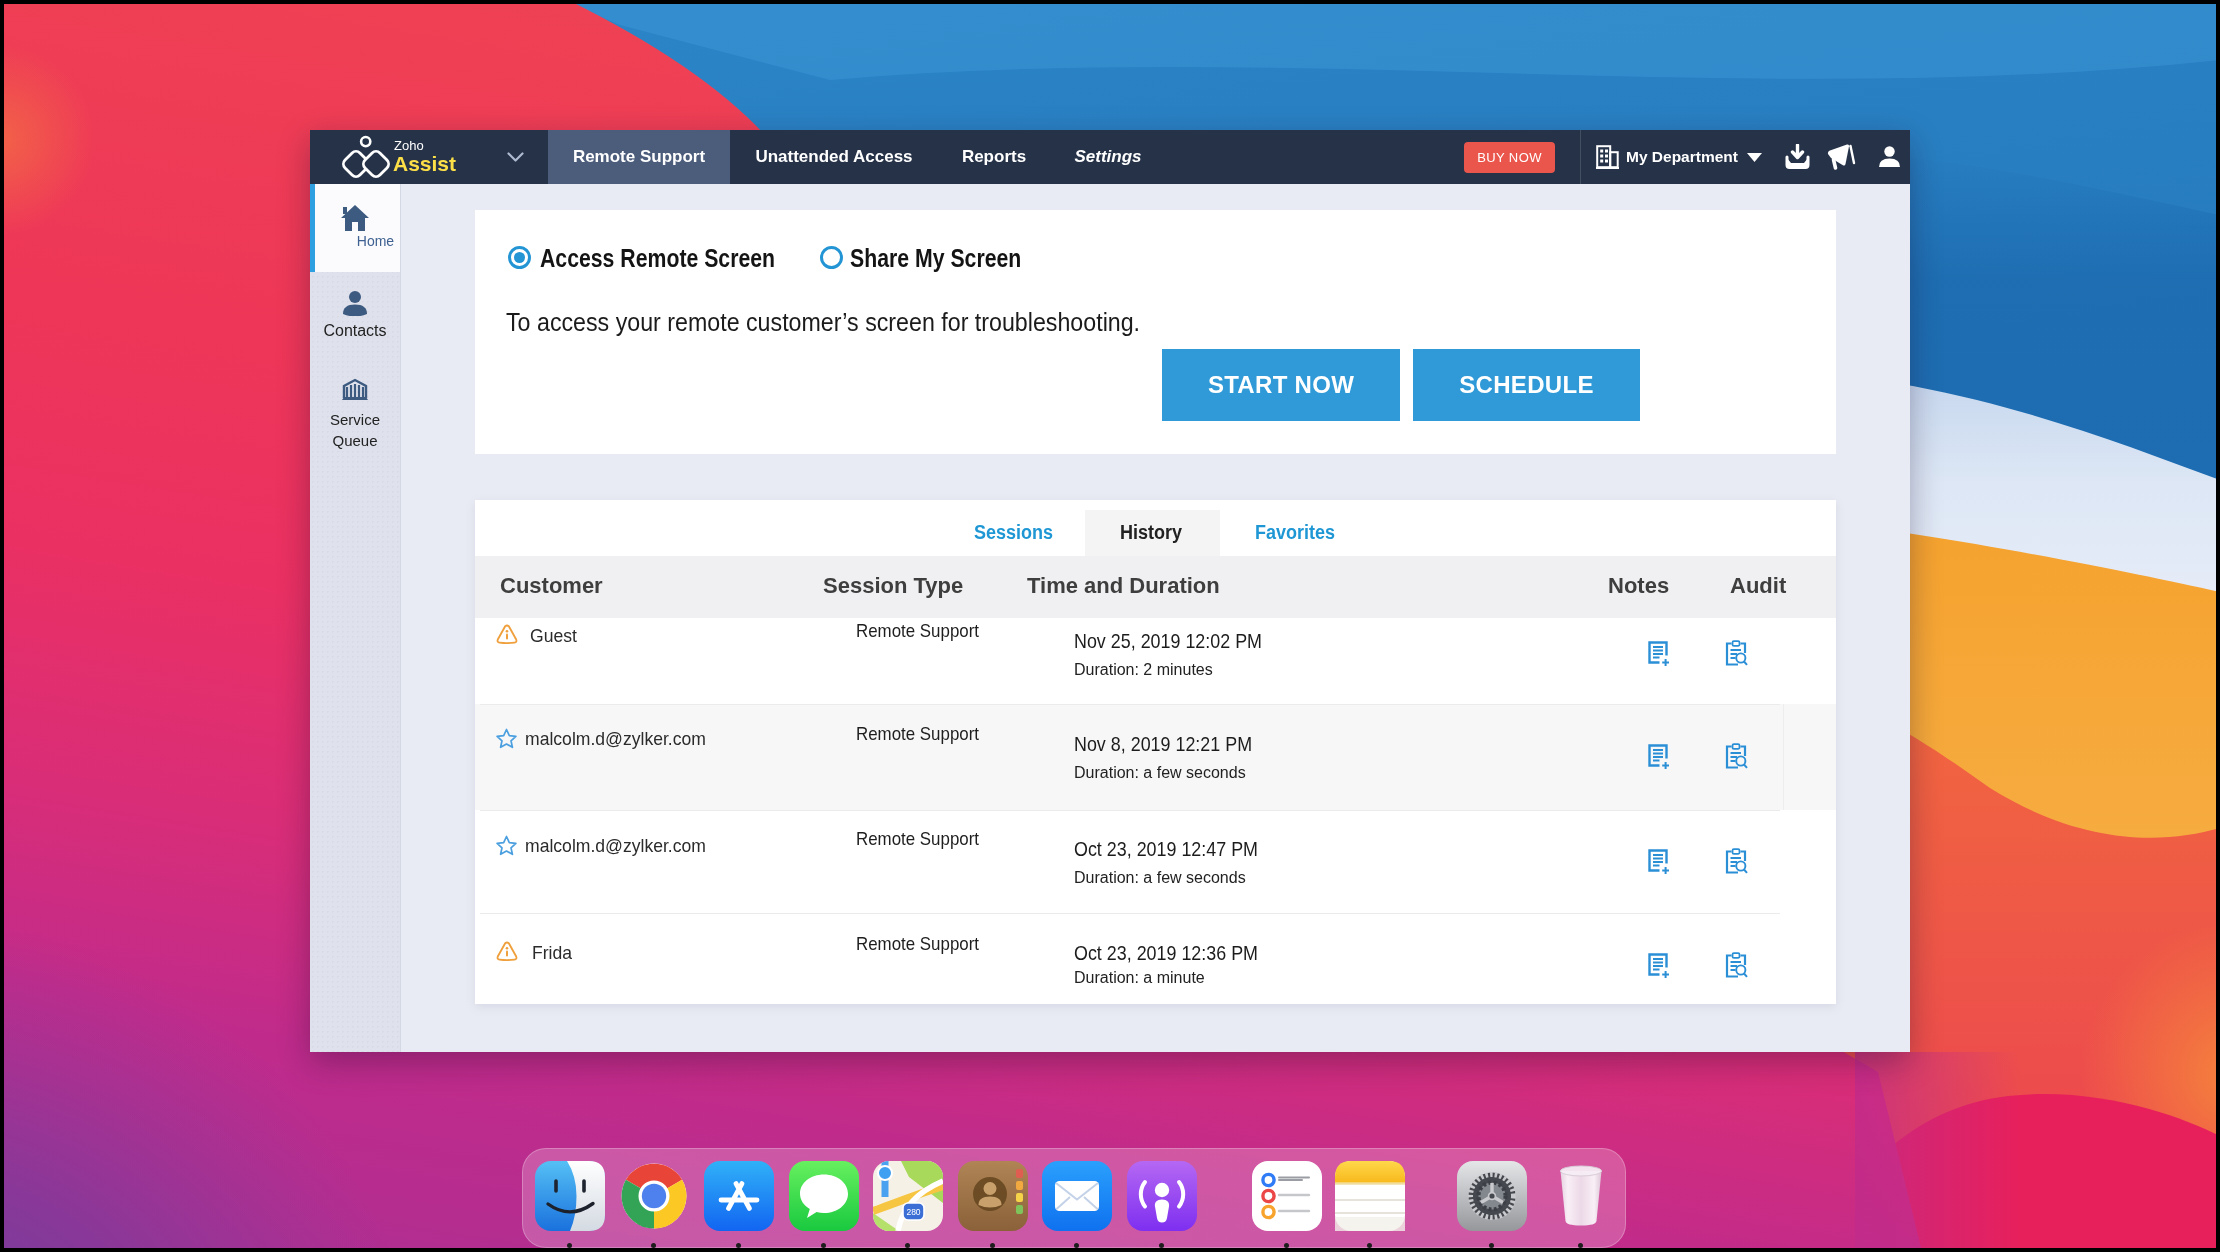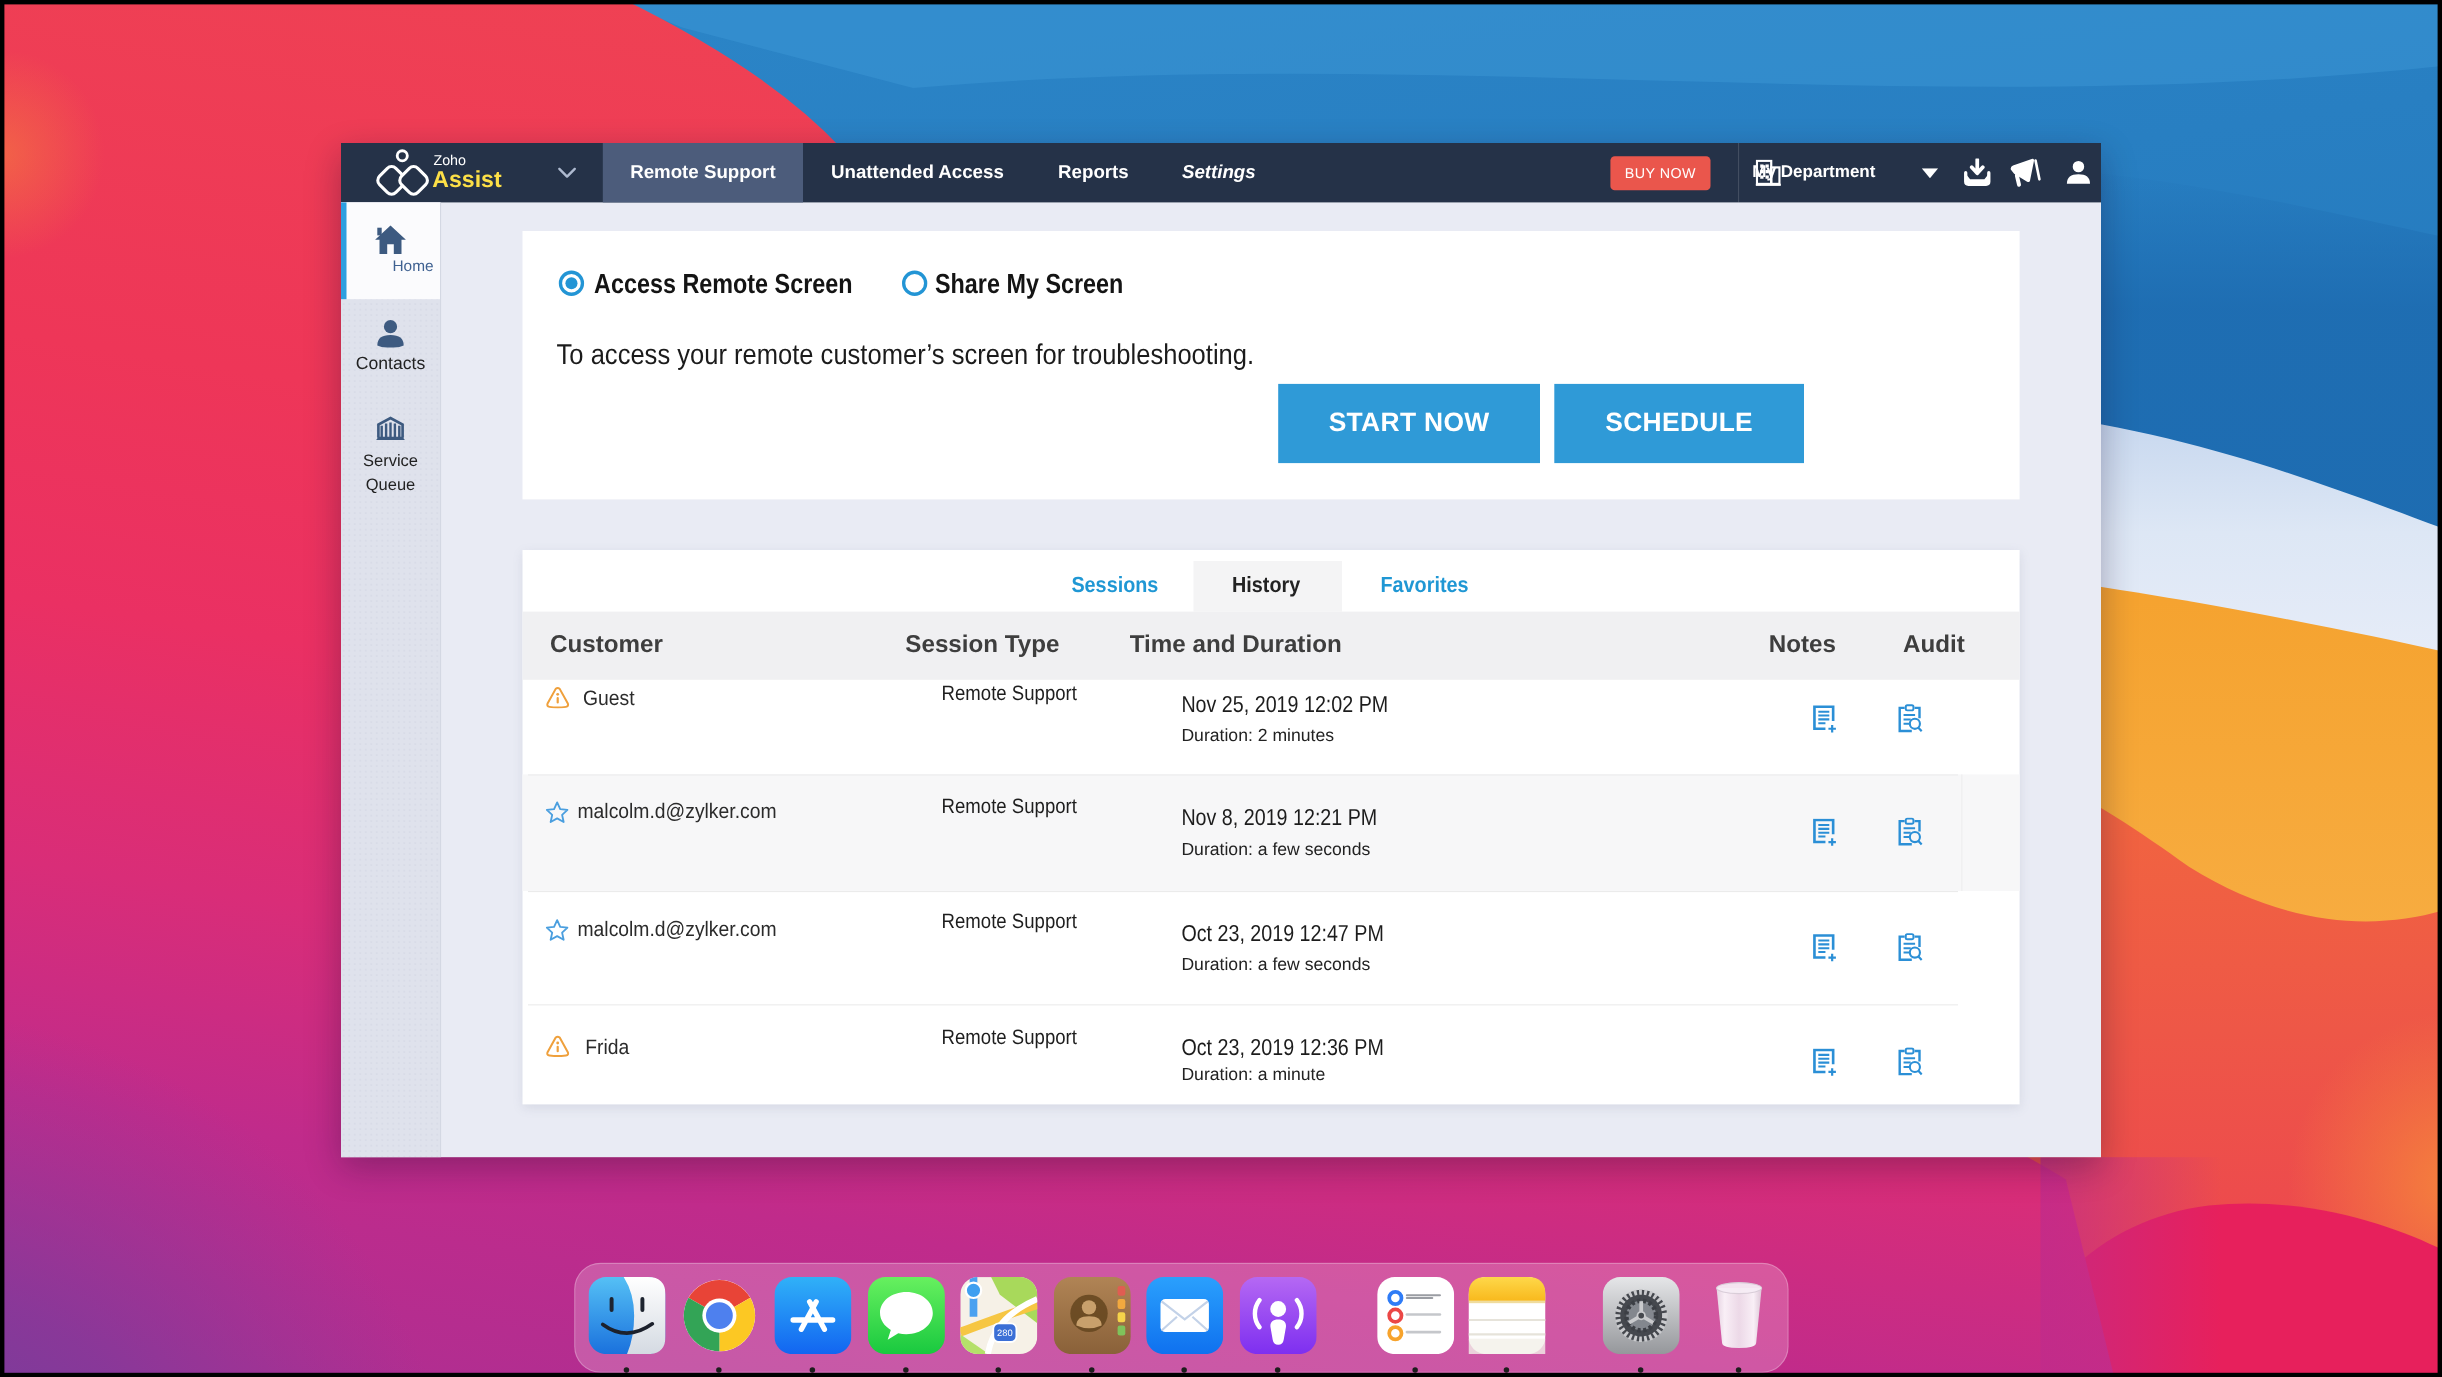--- a/index.html
+++ b/index.html
@@ -8,21 +8,21 @@
 svg { display:block; }
 .abs { position:absolute; }
 #wall { position:absolute; left:0; top:0; }
 #frame { position:absolute; left:0; top:0; width:2220px; height:1252px; border:4px solid #000; pointer-events:none; z-index:50; }
 #win { position:absolute; left:310px; top:130px; width:1600px; height:922px; background:#e9ebf4; box-shadow:0 10px 30px rgba(25,12,45,.33); z-index:5; }
 #nav { position:absolute; left:0; top:0; width:1600px; height:54px; background:#253248; }
 #nav .tab { position:absolute; top:0; height:54px; line-height:54px; color:#fff; font-size:17px; font-weight:600; text-align:center; white-space:nowrap; }
 #nav .active { background:#4c5c7b; }
 #buynow { position:absolute; left:1154px; top:12px; width:91px; height:31px; background:#ea564c; border-radius:4px; color:#fff; font-size:13px; font-weight:normal; text-align:center; line-height:31px; letter-spacing:.4px; }
 #navdiv { position:absolute; left:1270px; top:0; width:1px; height:54px; background:rgba(255,255,255,.14); }
-#mydept { position:absolute; left:1283px; top:0; height:54px; line-height:54px; color:#fff; font-size:15.5px; font-weight:bold; }
+#mydept { position:absolute; left:1316px; top:0; height:54px; line-height:54px; color:#fff; font-size:15.5px; font-weight:bold; }
 #zoho { position:absolute; left:84px; top:9px; color:#fff; font-size:13px; font-weight:400; line-height:1; }
 #assist { position:absolute; left:83px; top:23px; color:#fde047; font-size:21px; font-weight:bold; line-height:1; }
 #side { position:absolute; left:0; top:54px; width:90px; height:868px; background:#dfe2ec; background-image:radial-gradient(rgba(90,100,140,.05) 1px, transparent 1px); background-size:5px 5px; }
 #homeitem { position:absolute; left:0; top:0; width:90px; height:88px; background:#fbfbfd; border-left:5px solid #2e9fe0; }
 .sidetxt { position:absolute; width:90px; text-align:center; line-height:1; color:#222; }
 .sideline { position:absolute; left:90px; top:54px; width:1px; height:868px; background:#d4d8e3; }
 .card { position:absolute; background:#fff; }
 #card1 { left:165px; top:80px; width:1361px; height:244px;padding-left:39px; }
 #card2 { left:165px; top:370px; width:1361px; height:504px; box-shadow:0 3px 9px rgba(120,125,150,.16); }
 .radio { position:absolute; width:23px; height:23px; border-radius:50%; border:3px solid #2395d5; background:#fff; }

